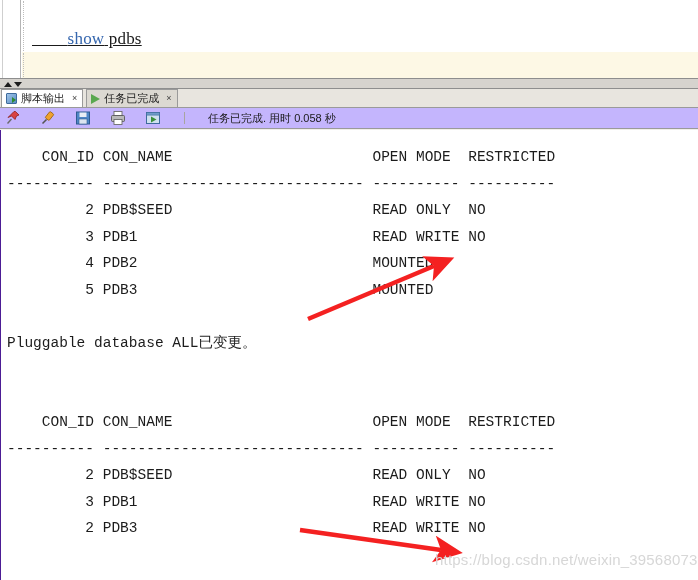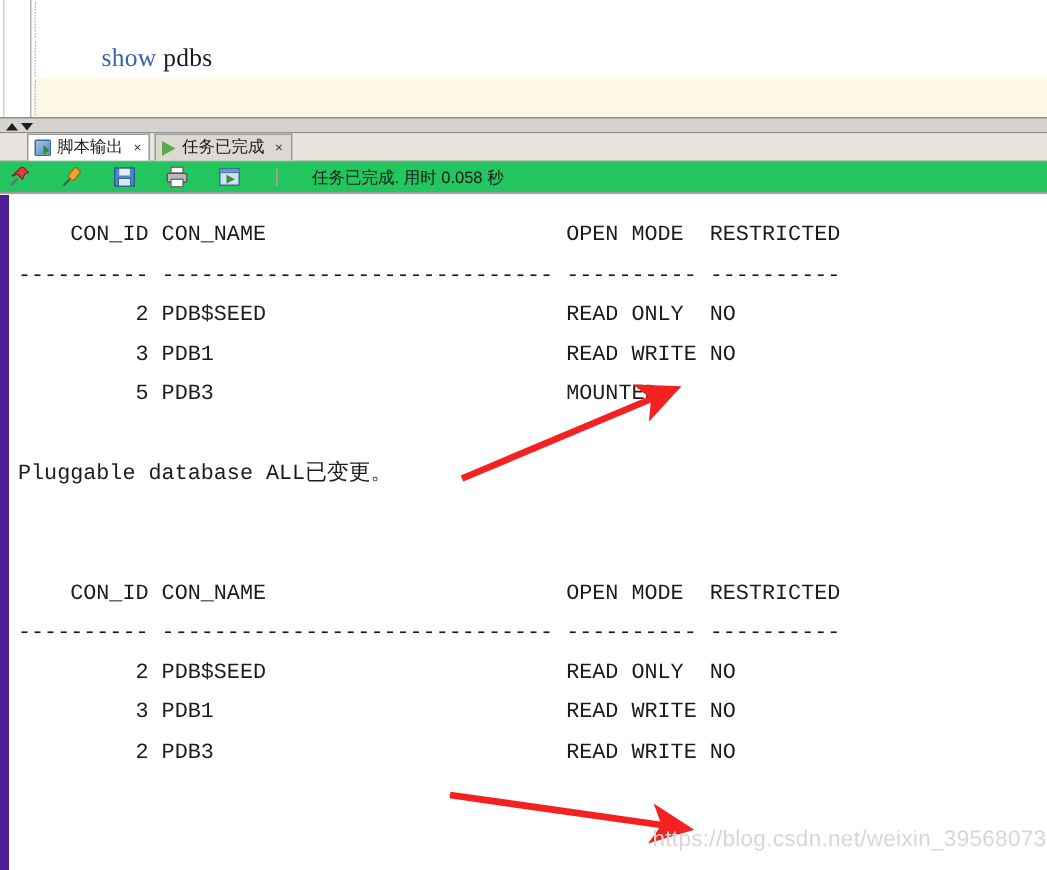--- a/index.html
+++ b/index.html
@@ -59,20 +59,21 @@
   .code-line {
     position: relative;
     height: 26px;
     line-height: 26px;
     padding-left: 10px;
     font-family: "Liberation Serif", serif;
     font-size: 17px;
     white-space: pre;
     color: #1a1a1a;
     letter-spacing: 0.2px;
+    text-decoration: underline;
   }
   .code-line::before {
     content: "";
     position: absolute;
     left: 1px; top: 1px;
     width: 0;
     height: 24px;
     border-left: 1px dotted #bdbdbd;
   }
   .code-line.current {
@@ -132,21 +133,21 @@
   .tab-strip {
     position: absolute;
     left: 0; top: 0;
     width: 698px;
     height: 19px;
     background: #e8e5df;
     border-bottom: 1px solid #9a9a9a;
     box-sizing: border-box;
     display: flex;
     align-items: flex-end;
-    padding-left: 18px;
+    padding-left: 1px;
   }
   .tab {
     display: flex;
     align-items: center;
     gap: 4px;
     height: 18px;
     padding: 0 5px 0 4px;
     font-size: 11px;
     color: #1a1a1a;
     border: 1px solid #9a9a9a;
@@ -188,21 +189,21 @@
     border-top: 5px solid transparent;
     border-bottom: 5px solid transparent;
   }
 
   
   .out-toolbar {
     position: absolute;
     left: 0; top: 19px;
     width: 698px;
     height: 21px;
-    background: #22c55e;
+    background: #c4b5fd;
     border-bottom: 1px solid #9a9a9a;
     box-sizing: border-box;
     display: flex;
     align-items: center;
     padding-left: 5px;
     gap: 19px;
   }
   .tb-icon {
     width: 16px; height: 16px;
     position: relative;
@@ -221,21 +222,21 @@
     white-space: nowrap;
   }
 
   
   .console {
     position: absolute;
     left: 0; top: 41px;
     width: 698px;
     height: 450px;
     background: #ffffff;
-    border-left: 6px solid #4c1d95;
+    border-left: 1px solid #4c1d95;
     box-sizing: border-box;
     overflow: hidden;
   }
   .console-inner {
     position: absolute;
     left: 0; top: 0;
     width: 695px;
     padding-top: 14px;
   }
   .cline {
@@ -350,20 +351,21 @@
       <span class="tb-sep"></span>
       <span class="status-text">任务已完成. 用时 0.058 秒</span>
     </div>
 
     <div class="console">
       <div class="console-inner" id="console-inner">
           <div class="cline">    CON_ID CON_NAME                       OPEN MODE  RESTRICTED</div>
           <div class="cline">---------- ------------------------------ ---------- ----------</div>
           <div class="cline">         2 PDB$SEED                       READ ONLY  NO</div>
           <div class="cline">         3 PDB1                           READ WRITE NO</div>
+          <div class="cline">         4 PDB2                           MOUNTED</div>
           <div class="cline">         5 PDB3                           MOUNTED</div>
           <div class="cline blank"> </div>
           <div class="cline">Pluggable database ALL已变更。</div>
           <div class="cline blank"> </div>
           <div class="cline blank"> </div>
           <div class="cline">    CON_ID CON_NAME                       OPEN MODE  RESTRICTED</div>
           <div class="cline">---------- ------------------------------ ---------- ----------</div>
           <div class="cline">         2 PDB$SEED                       READ ONLY  NO</div>
           <div class="cline">         3 PDB1                           READ WRITE NO</div>
           <div class="cline">         2 PDB3                           READ WRITE NO</div>

